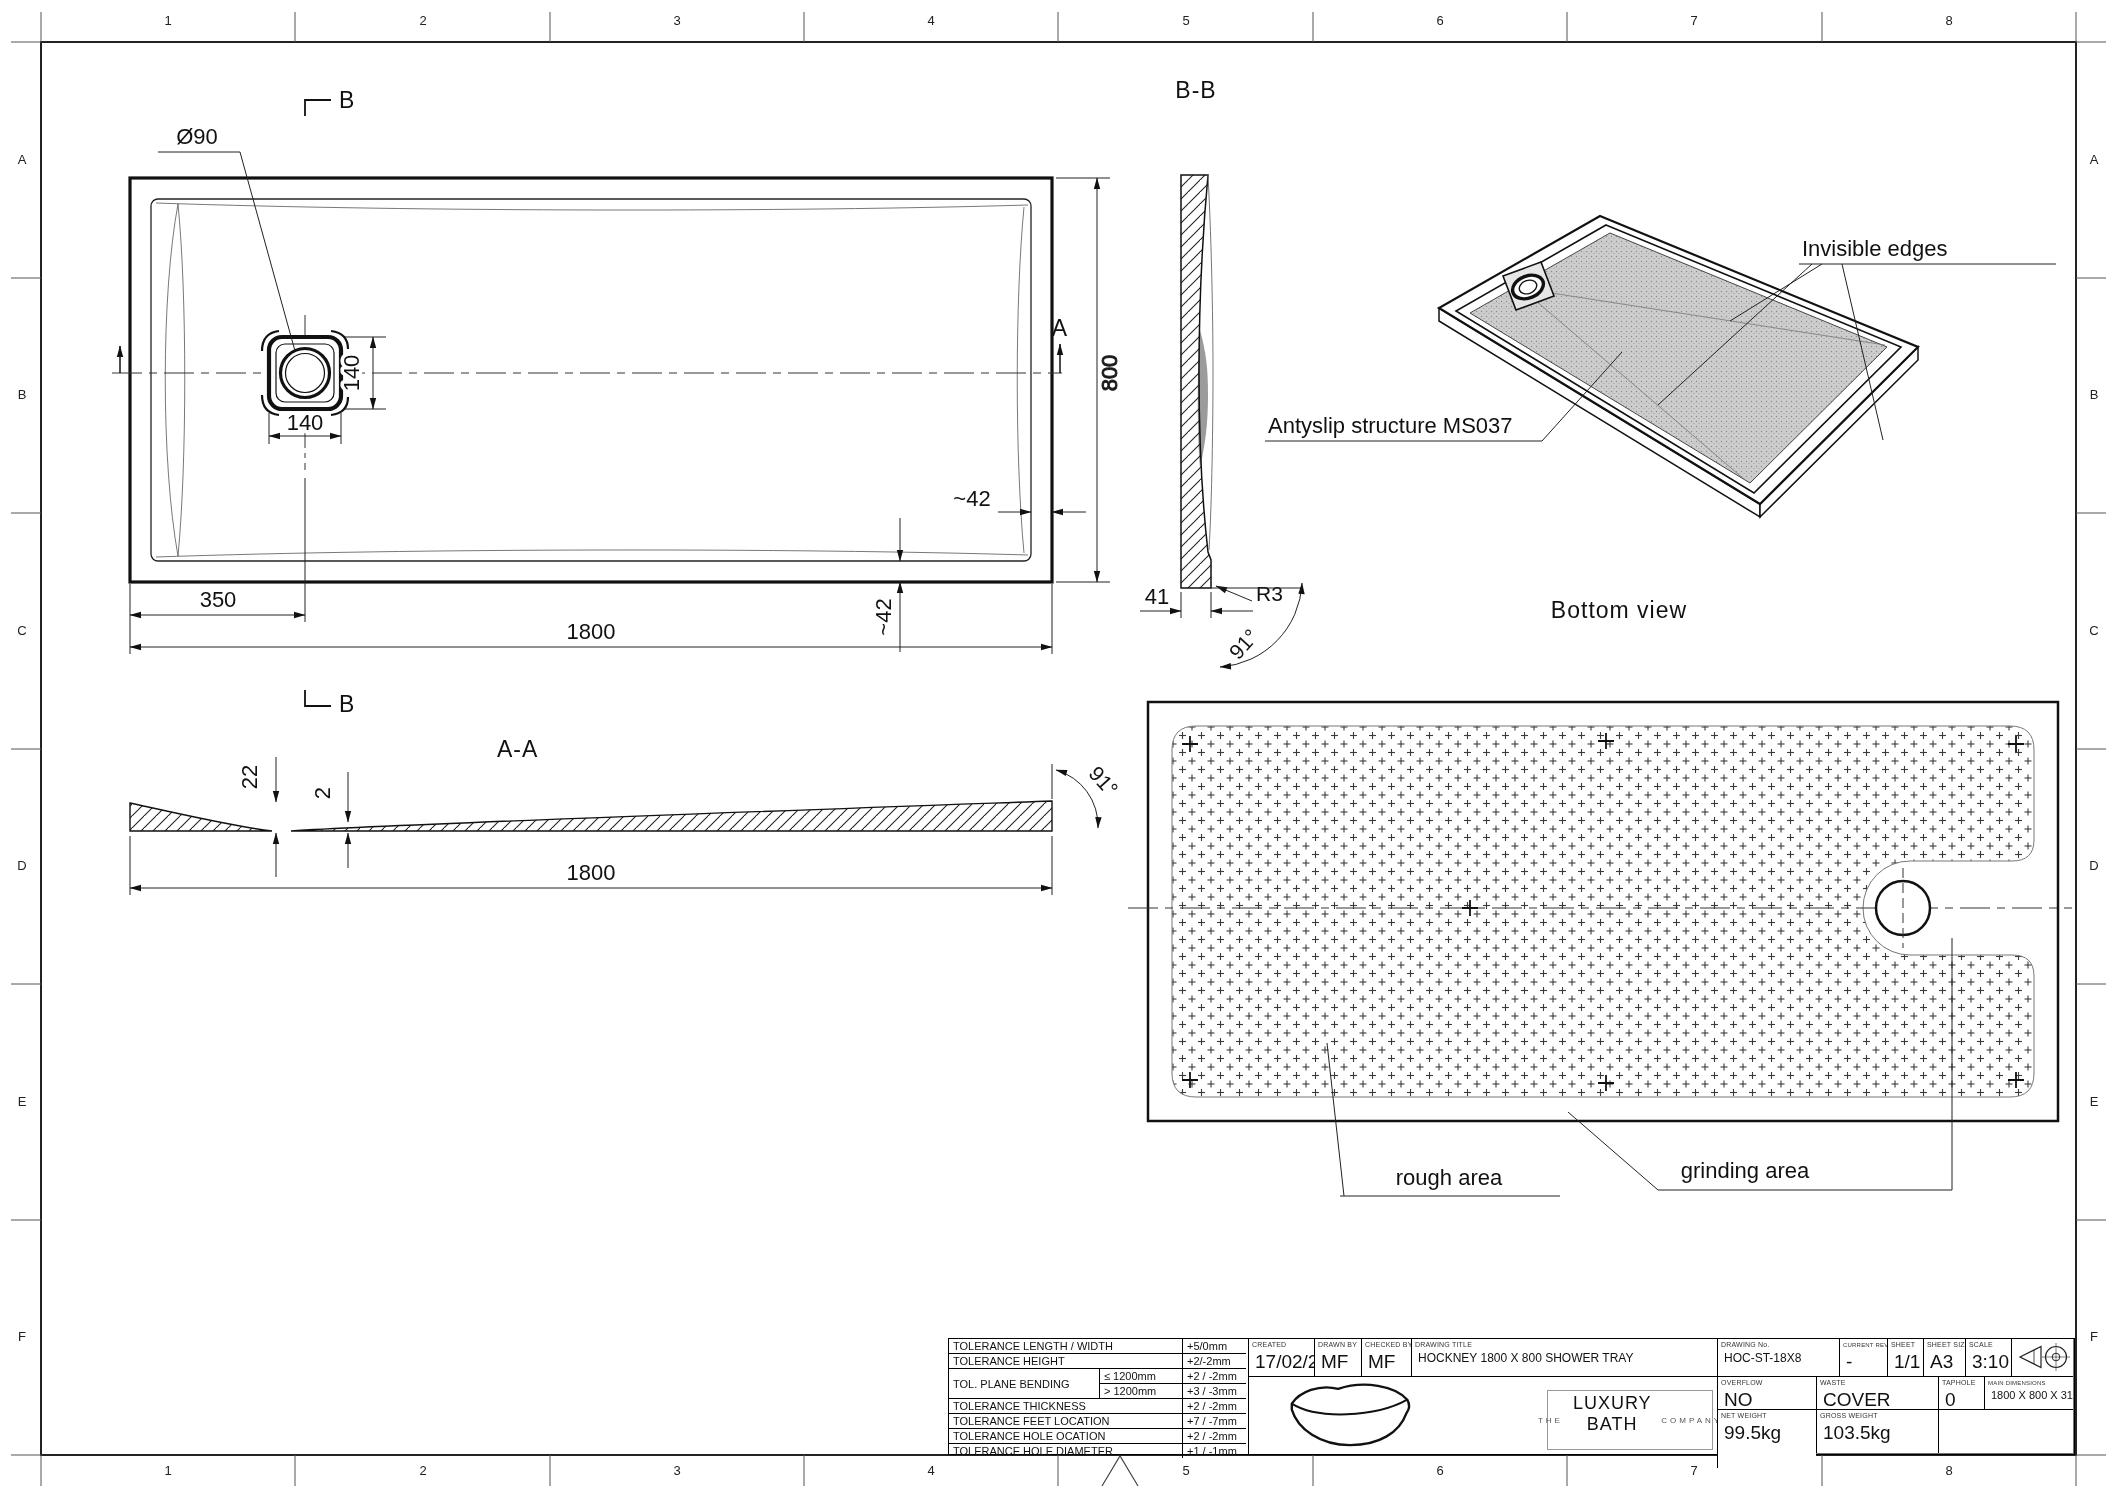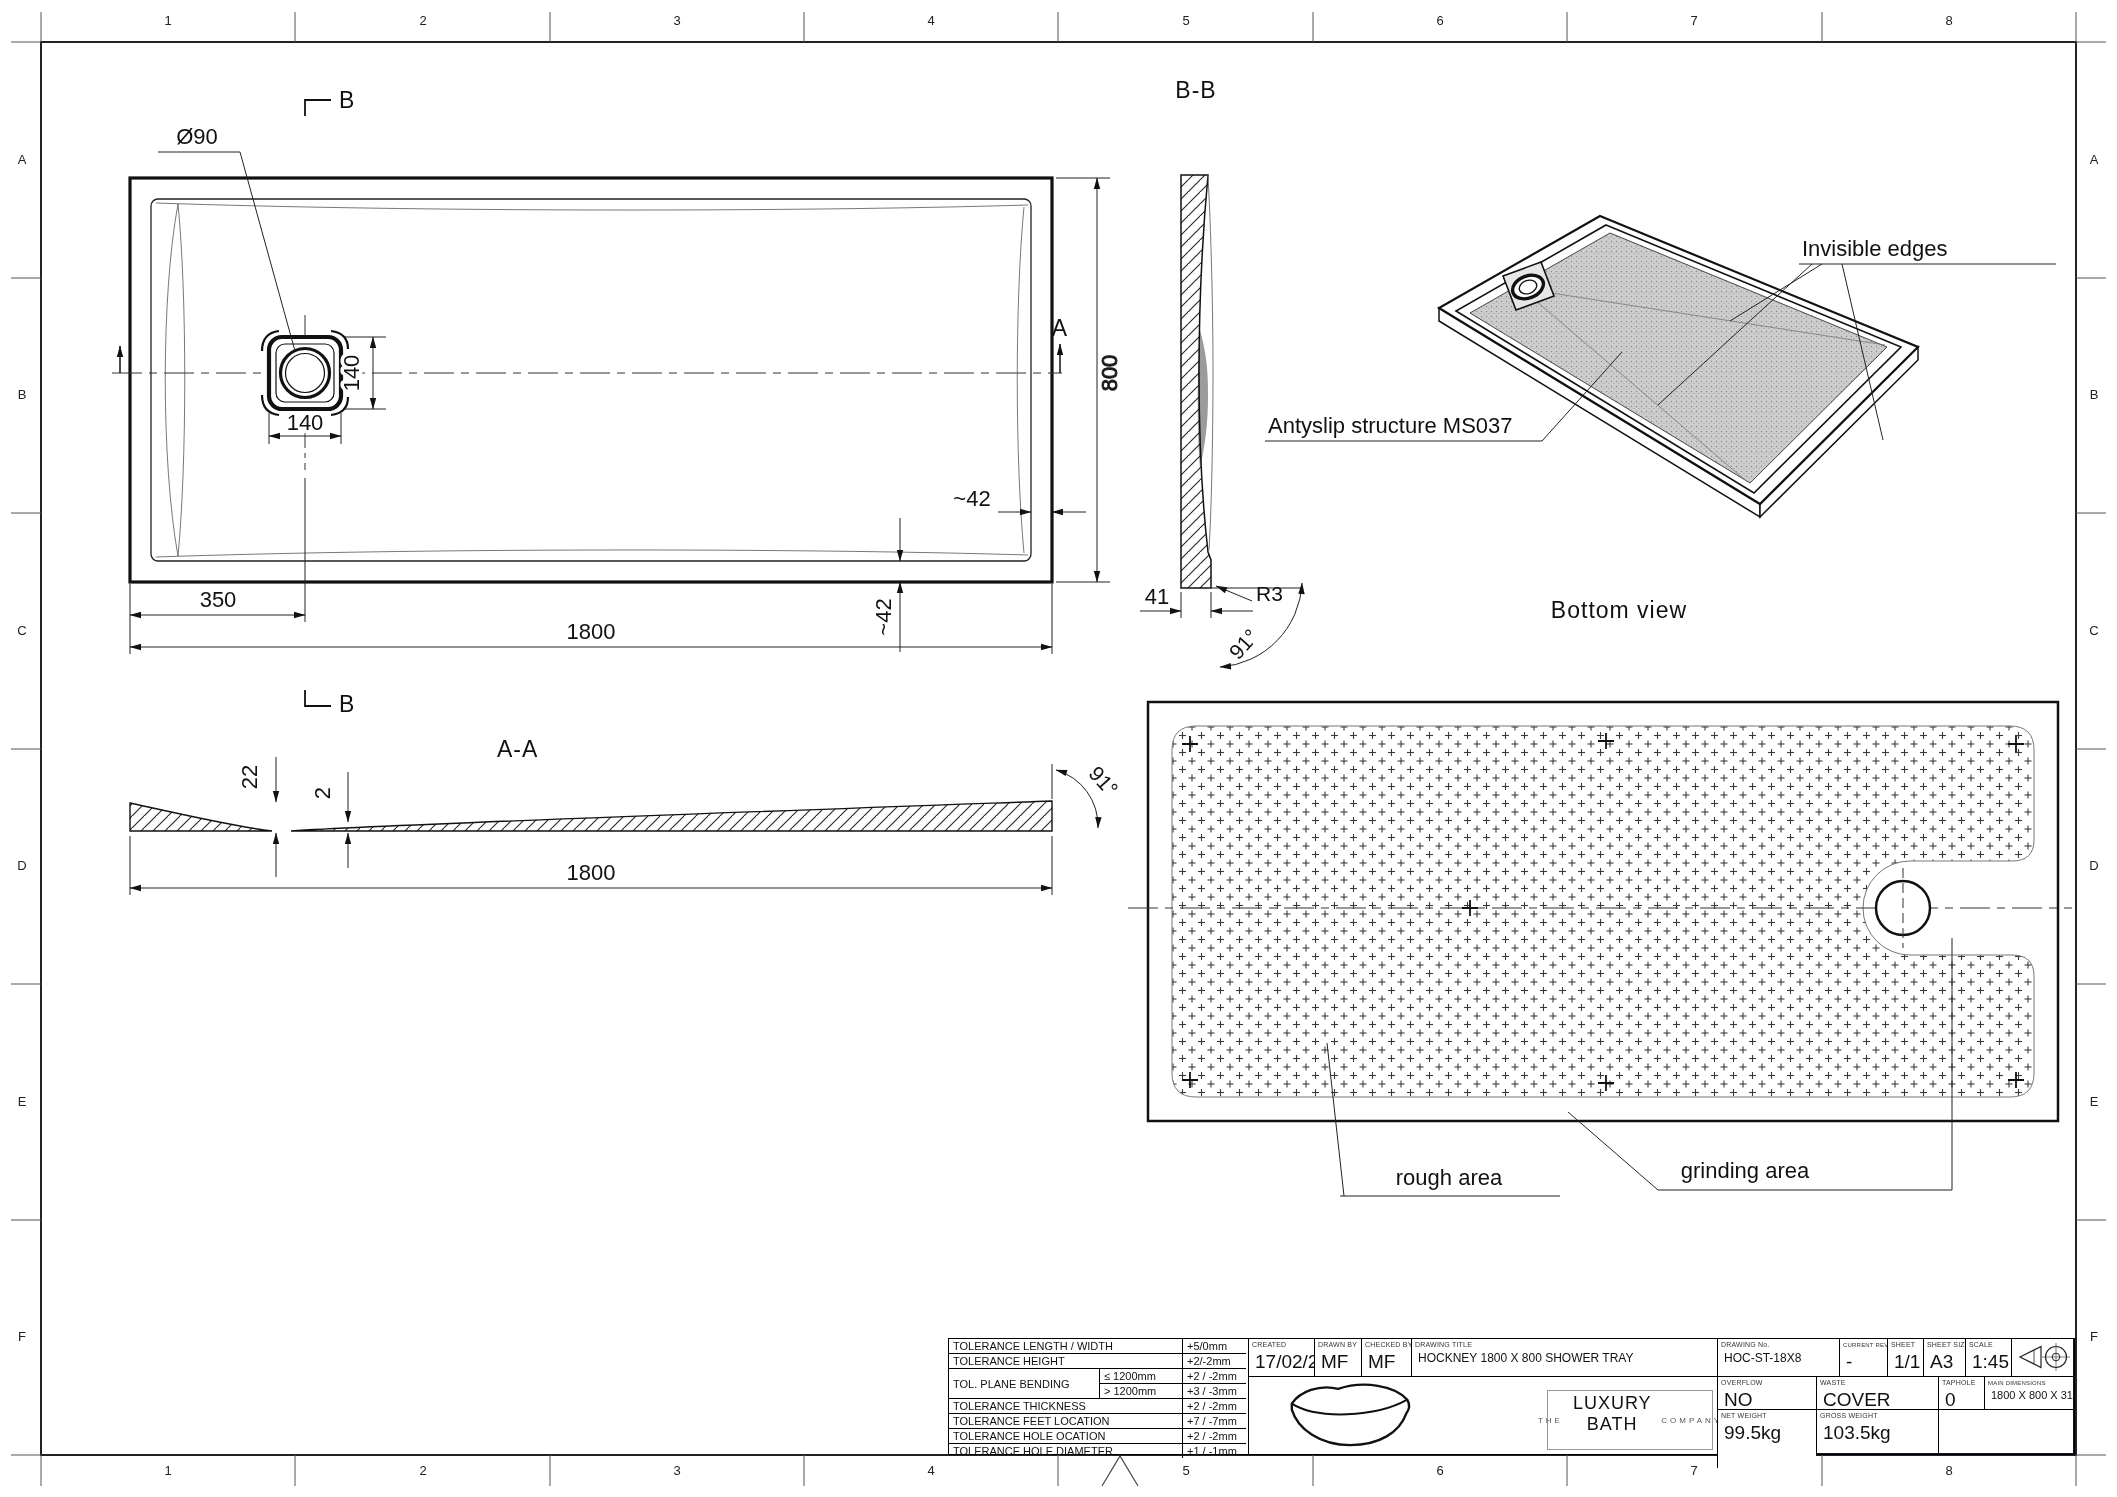--- a/index.html
+++ b/index.html
@@ -8,21 +8,21 @@
   svg.draw{position:absolute;left:0;top:0}
   svg.draw text{font-family:"Liberation Sans",sans-serif;fill:#111}
   .dim{font-size:22px}
   .cap{font-size:23px;letter-spacing:1px}
   .lbl{font-size:21px}
   .halo{paint-order:stroke;stroke:#fff;stroke-width:7px;stroke-linejoin:round}
   
   .zl{position:absolute;width:22px;text-align:center;font-size:13px;color:#222}
   
   .tb{position:absolute;left:948px;top:1338px;width:1127px;height:117px;
-      border:1.5px solid #000;box-sizing:border-box;background:#0f172a}
+      border:1.5px solid #000;box-sizing:border-box;background:#737373}
   .tb .cell{position:absolute;box-sizing:border-box;overflow:hidden;background:#fff}
   .bl{border-left:1px solid #000}
   .bt{border-top:1px solid #000}
   .lab{font-size:7px;color:#333;padding:2px 0 0 3px;line-height:8px;white-space:nowrap;letter-spacing:.2px}
   .val{font-size:19px;padding:2px 0 0 6px;white-space:nowrap}
   .val.big{font-size:12px}
   .val.sm{font-size:11px}
   
   .tolgrid{position:absolute;left:0;top:0;width:300px;height:100%;border-right:1px solid #000;
            box-sizing:border-box;display:grid;grid-template-columns:150px 83px 64px;
@@ -387,21 +387,21 @@
   <div class="cell bl" style="left:938px;top:0;width:36px;height:37px">
     <div class="lab">SHEET</div>
     <div class="val">1/1</div>
   </div>
   <div class="cell bl" style="left:974px;top:0;width:42px;height:37px">
     <div class="lab">SHEET SIZE</div>
     <div class="val">A3</div>
   </div>
   <div class="cell bl" style="left:1016px;top:0;width:46px;height:37px">
     <div class="lab">SCALE</div>
-    <div class="val">1:45</div>
+    <div class="val">3:10</div>
   </div>
   <div class="cell bl" style="left:1062px;top:0;width:62px;height:37px">
     <svg width="62" height="37" viewBox="0 0 62 37">
       <polygon points="8,18 29,7.5 29,28.5" fill="none" stroke="#222" stroke-width="1.2"></polygon>
       <line x1="22" y1="11" x2="22" y2="25" stroke="#222" stroke-width="0.8"></line>
       <circle cx="44" cy="18" r="10.5" fill="none" stroke="#222" stroke-width="1.2"></circle>
       <circle cx="44" cy="18" r="3.8" fill="none" stroke="#222" stroke-width="1"></circle>
       <line x1="30" y1="18" x2="58" y2="18" stroke="#222" stroke-width="0.6"></line>
       <line x1="44" y1="4" x2="44" y2="32" stroke="#222" stroke-width="0.6"></line>
     </svg>

